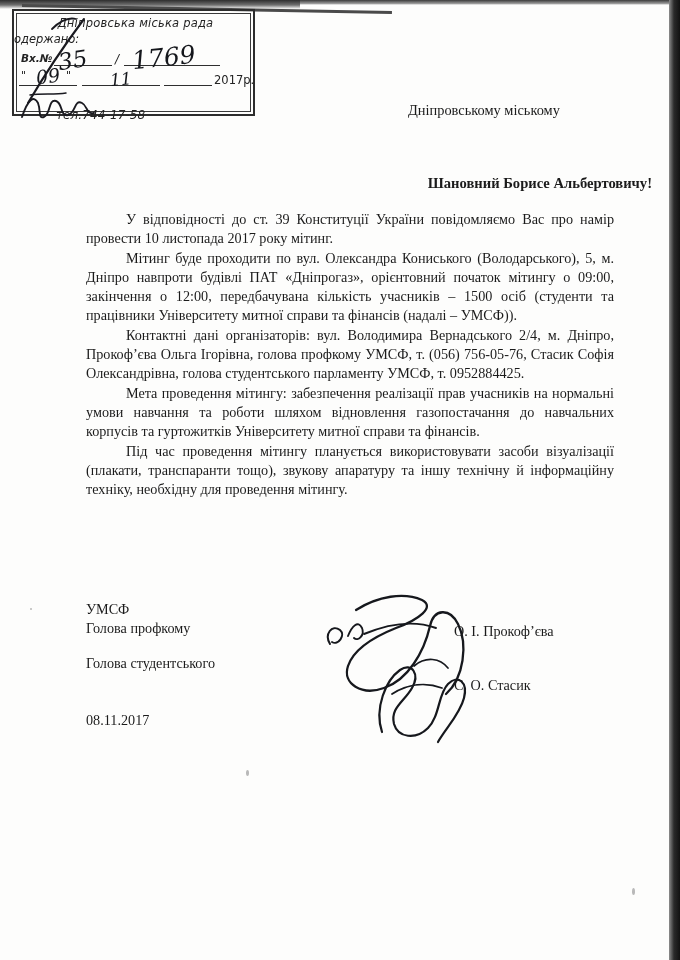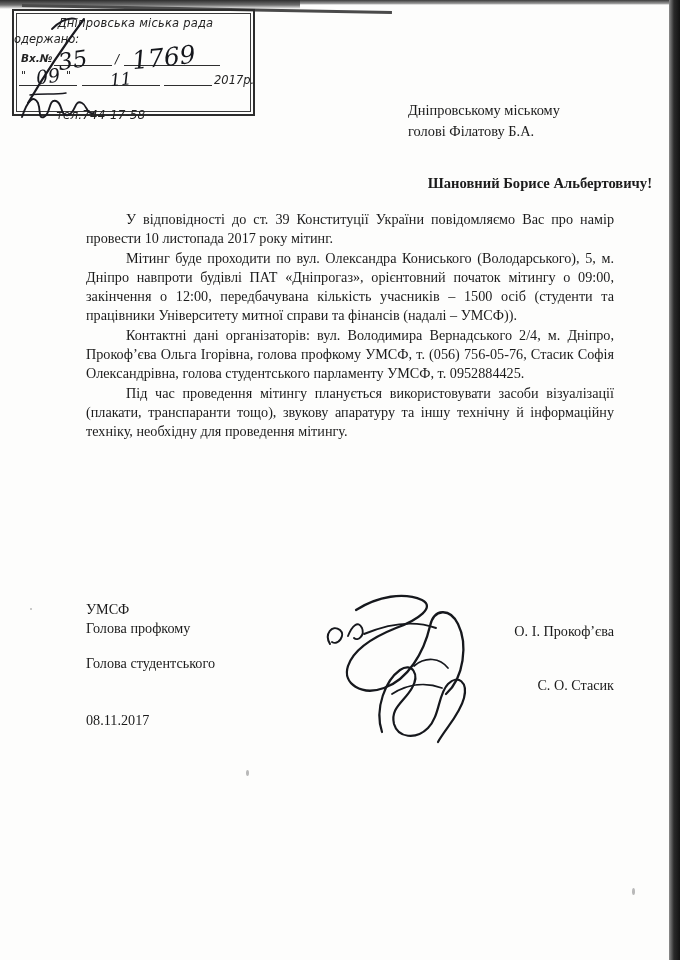--- a/index.html
+++ b/index.html
@@ -152,21 +152,20 @@
     top: 74px;
     left: 150px;
     width: 48px;
     border-bottom: 1.3px solid #2f2f2f;
   }
   .stamp-year {
     position: absolute;
     top: 62px;
     left: 200px;
     font-size: 11.5px;
-    font-style: italic;
   }
   .stamp-phone {
     position: absolute;
     top: 81px;
     left: 42px;
     font-size: 12px;
     font-style: italic;
     letter-spacing: 0.1px;
     margin-top: 16px;
   }
@@ -274,21 +273,21 @@
     position: absolute;
     top: 0;
     left: 0;
     width: 260px;
   }
   .sig-name {
     position: absolute;
     top: 22px;
     right: 0;
     width: 160px;
-    text-align: right;
+    text-align: left;
   }
   .sig-ink {
     position: absolute;
     top: -10px;
     left: 232px;
     width: 190px;
     height: 120px;
     pointer-events: none;
   }
   .sig-ink-2 {
@@ -353,29 +352,29 @@
 
     <svg class="stamp-initials" viewBox="0 0 92 34">
       <path d="M4 28 C 10 10, 16 6, 20 14 C 23 22, 20 30, 26 28 C 33 25, 30 10, 38 12
                C 45 14, 42 28, 50 26 C 58 24, 56 10, 64 14 C 70 17, 68 26, 76 24" stroke="#1a1a20" stroke-width="1.9" fill="none" stroke-linecap="round"></path>
       <path d="M12 6 C 24 4, 36 6, 48 4" stroke="#1a1a20" stroke-width="1.5" fill="none" stroke-linecap="round"></path>
     </svg>
   </div>
 
   <div class="addressee">
     <div>Дніпровському міському</div>
-    <div>голові Філатову Б.А.</div>
   </div>
 
   <div class="salutation">Шановний Борисе Альбертовичу!</div>
 
   <div class="body">
     <p>У відповідності до ст. 39 Конституції України повідомляємо Вас про намір провести 10 листопада 2017 року мітинг.</p>
     <p>Мітинг буде проходити по вул. Олександра Кониського (Володарського), 5, м. Дніпро навпроти будівлі ПАТ «Дніпрогаз», орієнтовний початок мітингу о 09:00, закінчення о 12:00, передбачувана кількість учасників – 1500 осіб (студенти та працівники Університету митної справи та фінансів (надалі – УМСФ)).</p>
     <p>Контактні дані організаторів: вул. Володимира Вернадського 2/4, м. Дніпро, Прокоф’єва Ольга Ігорівна, голова профкому УМСФ, т. (056) 756-05-76, Стасик Софія Олександрівна, голова студентського парламенту УМСФ, т. 0952884425.</p>
+    <p>Мета проведення мітингу: забезпечення реалізації прав учасників на нормальні умови навчання та роботи шляхом відновлення газопостачання до навчальних корпусів та гуртожитків Університету митної справи та фінансів.</p>
     <p>Під час проведення мітингу планується використовувати засоби візуалізації (плакати, транспаранти тощо), звукову апаратуру та іншу технічну й інформаційну техніку, необхідну для проведення мітингу.</p>
   </div>
 
   <div class="signatures">
 
     <div class="sig-row">
       <div class="sig-title">
         <div>УМСФ</div>
         <div>Голова профкому</div>
       </div>

